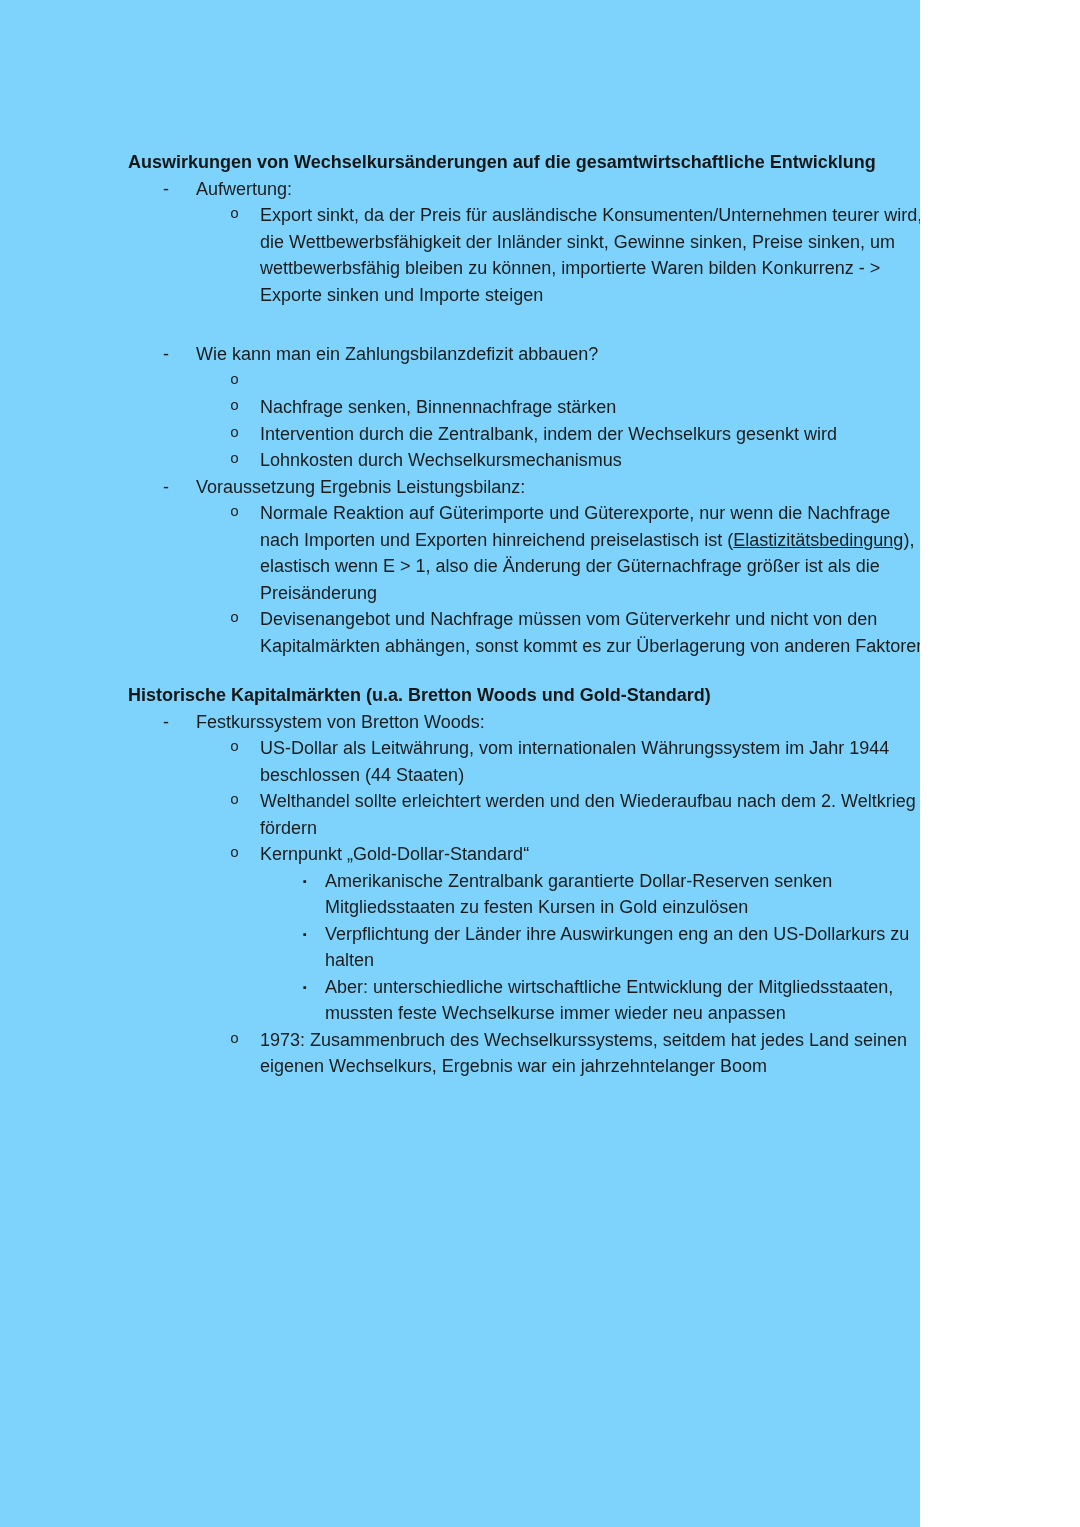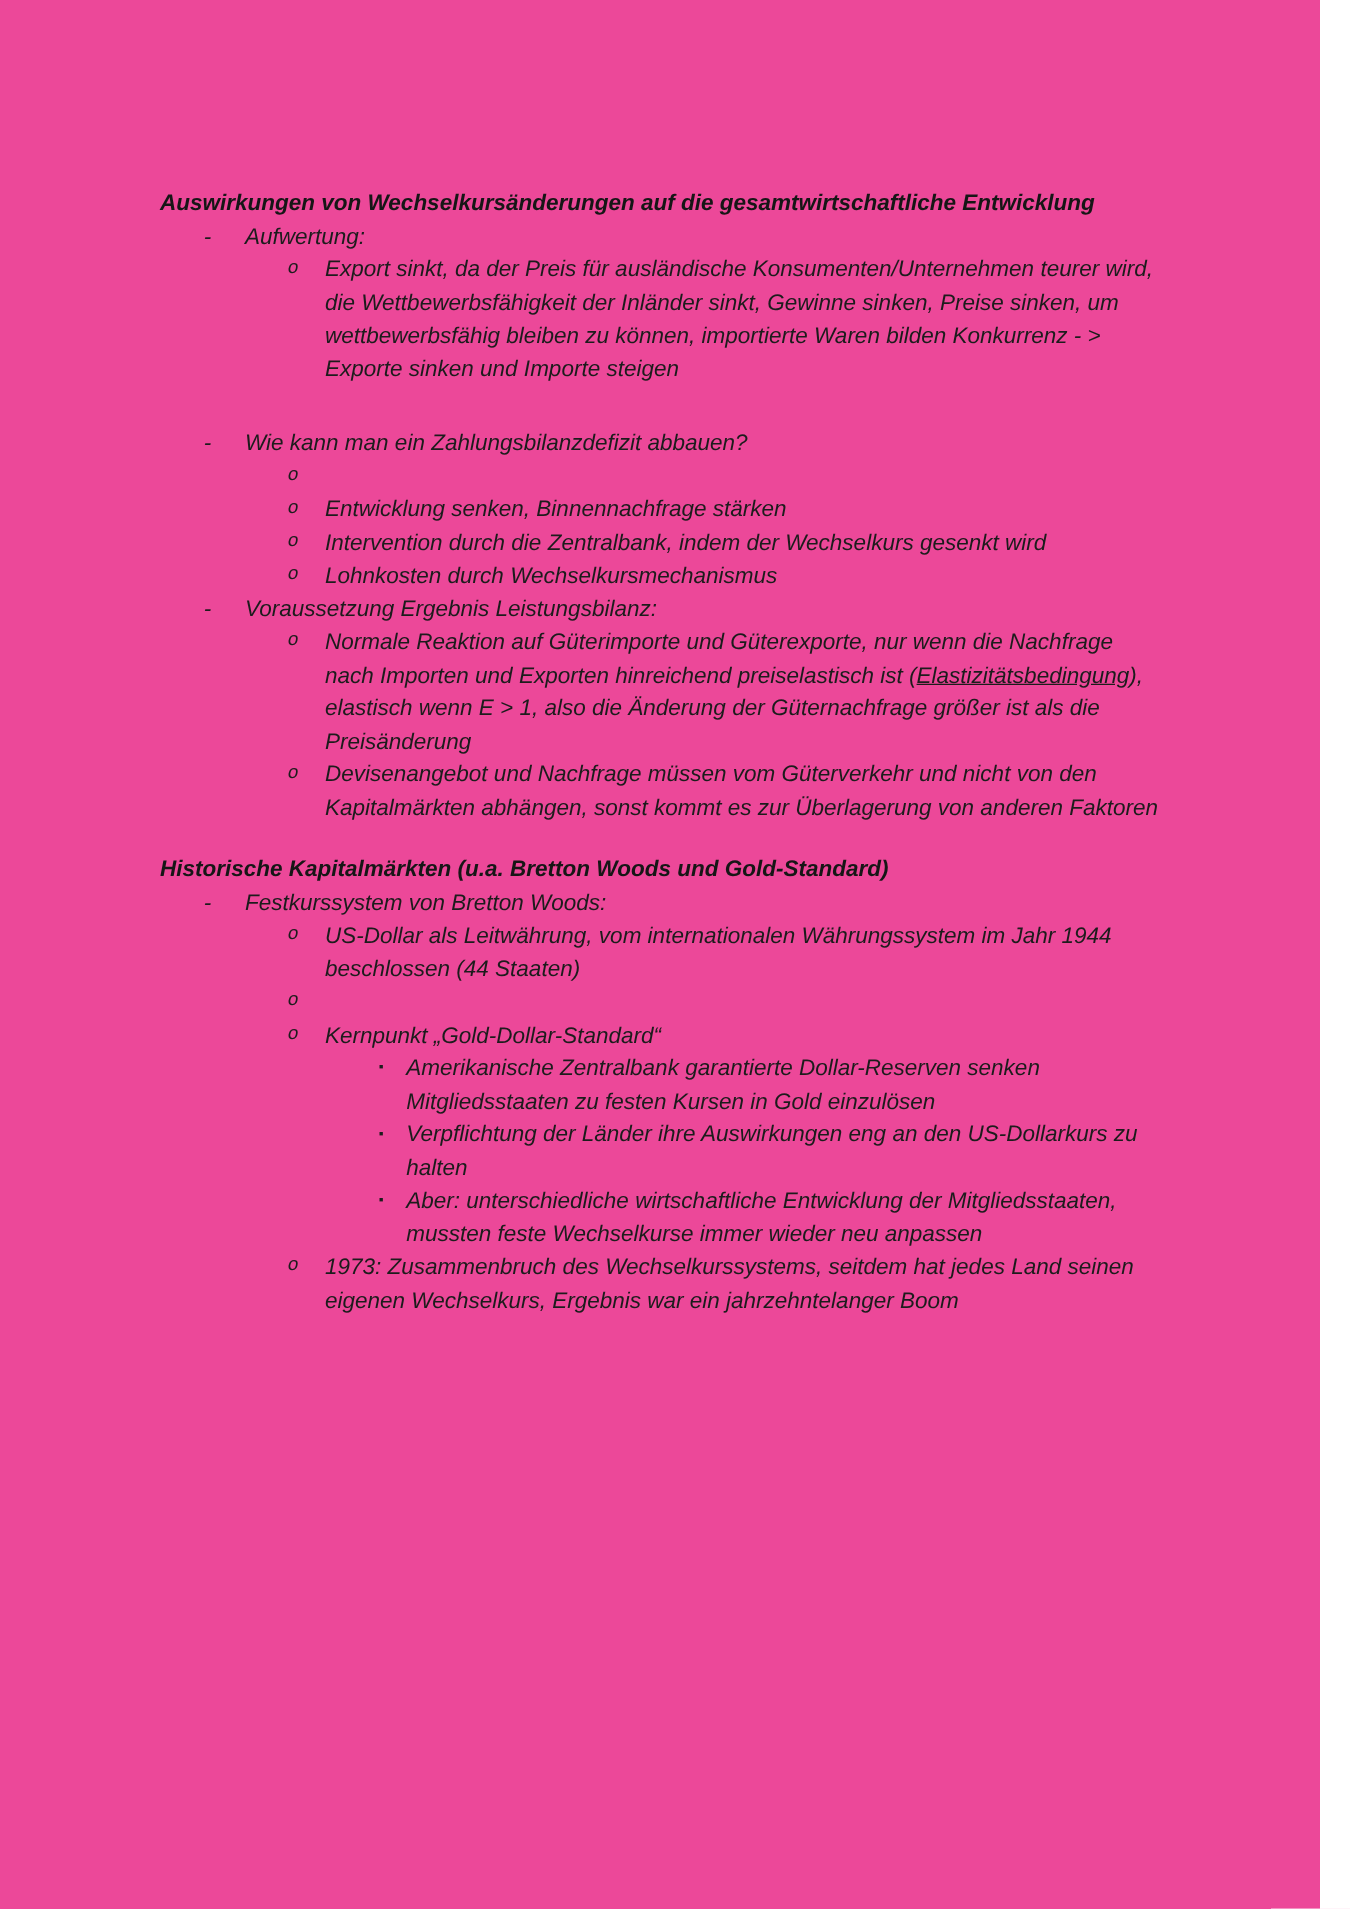--- a/index.html
+++ b/index.html
@@ -2,27 +2,26 @@
 <html lang="de"><head>
 <meta charset="utf-8">
 <style>
   html, body {
     margin: 0;
     padding: 0;
     background: #ffffff;
   }
   .page {
     position: relative;
-    width: 1056px;
+    width: 920px;
     height: 1527px;
-    background: #ec4899;
+    background: #7dd3fc;
     overflow: hidden;
     font-family: "Liberation Sans", sans-serif;
     color: #1c1c1c;
-    font-style: italic;
   }
   .content {
     position: absolute;
     left: 128px;
     top: 149px;
     width: 806px;
     font-size: 18px;
     line-height: 26.5px;
   }
   .heading {
@@ -81,21 +80,21 @@
       <span class="marker">-</span>
       <span class="txt">Wie kann man ein Zahlungsbilanzdefizit abbauen?</span>
     </div>
 
     <div class="li l2">
       <span class="marker">o</span>
     </div>
 
     <div class="li l2">
       <span class="marker">o</span>
-      <span class="txt">Entwicklung senken, Binnennachfrage stärken</span>
+      <span class="txt">Nachfrage senken, Binnennachfrage stärken</span>
     </div>
 
     <div class="li l2">
       <span class="marker">o</span>
       <span class="txt">Intervention durch die Zentralbank, indem der Wechselkurs gesenkt wird</span>
     </div>
 
     <div class="li l2">
       <span class="marker">o</span>
       <span class="txt">Lohnkosten durch Wechselkursmechanismus</span>
@@ -125,20 +124,21 @@
       <span class="txt">Festkurssystem von Bretton Woods:</span>
     </div>
 
     <div class="li l2">
       <span class="marker">o</span>
       <span class="txt">US-Dollar als Leitwährung, vom internationalen Währungssystem im Jahr 1944 beschlossen (44 Staaten)</span>
     </div>
 
     <div class="li l2">
       <span class="marker">o</span>
+      <span class="txt">Welthandel sollte erleichtert werden und den Wiederaufbau nach dem 2. Weltkrieg fördern</span>
     </div>
 
     <div class="li l2">
       <span class="marker">o</span>
       <span class="txt">Kernpunkt „Gold-Dollar-Standard“</span>
     </div>
 
     <div class="li l3">
       <span class="marker">▪</span>
       <span class="txt">Amerikanische Zentralbank garantierte Dollar-Reserven senken Mitgliedsstaaten zu festen Kursen in Gold einzulösen</span>

